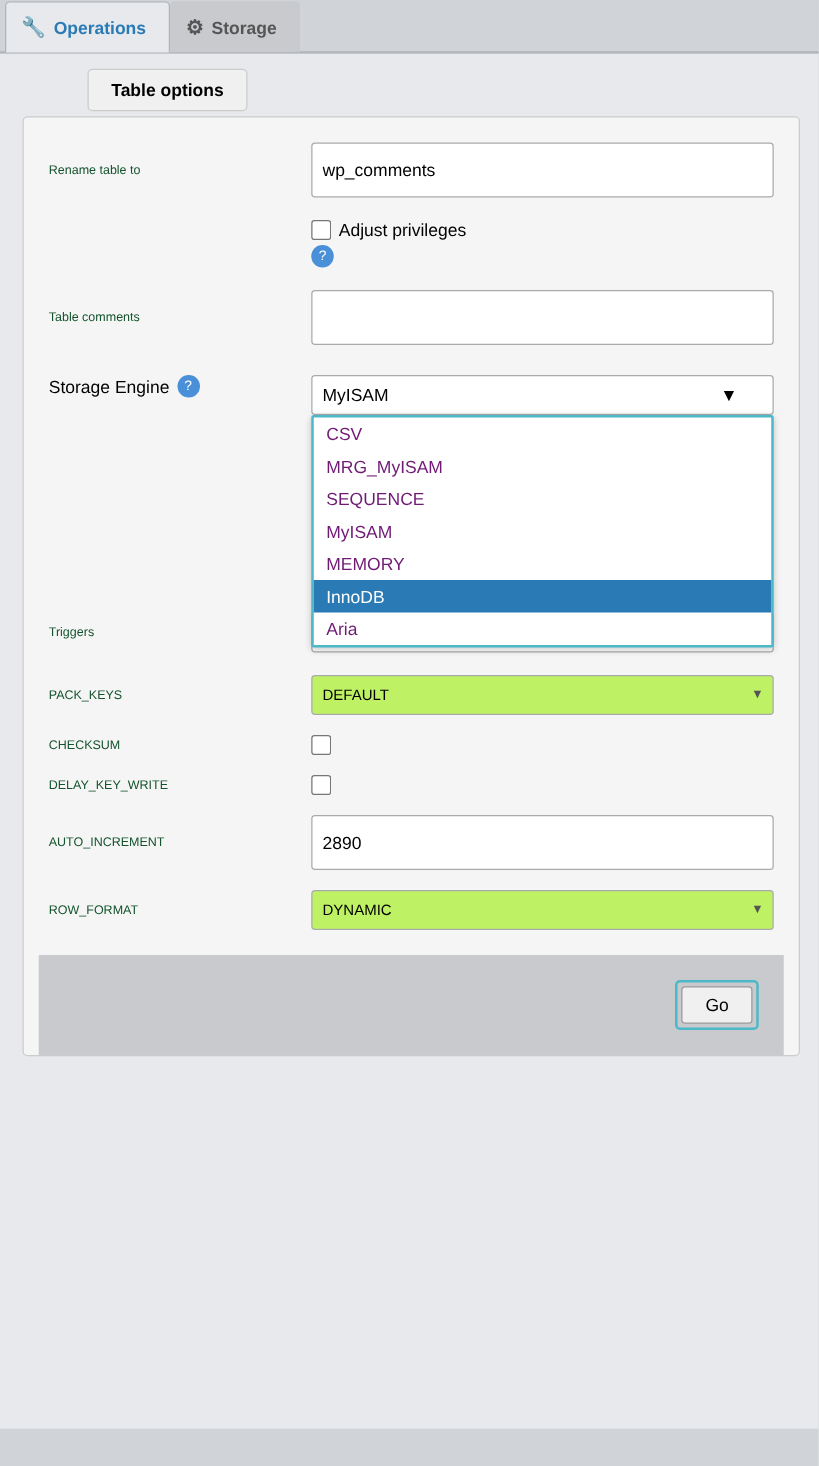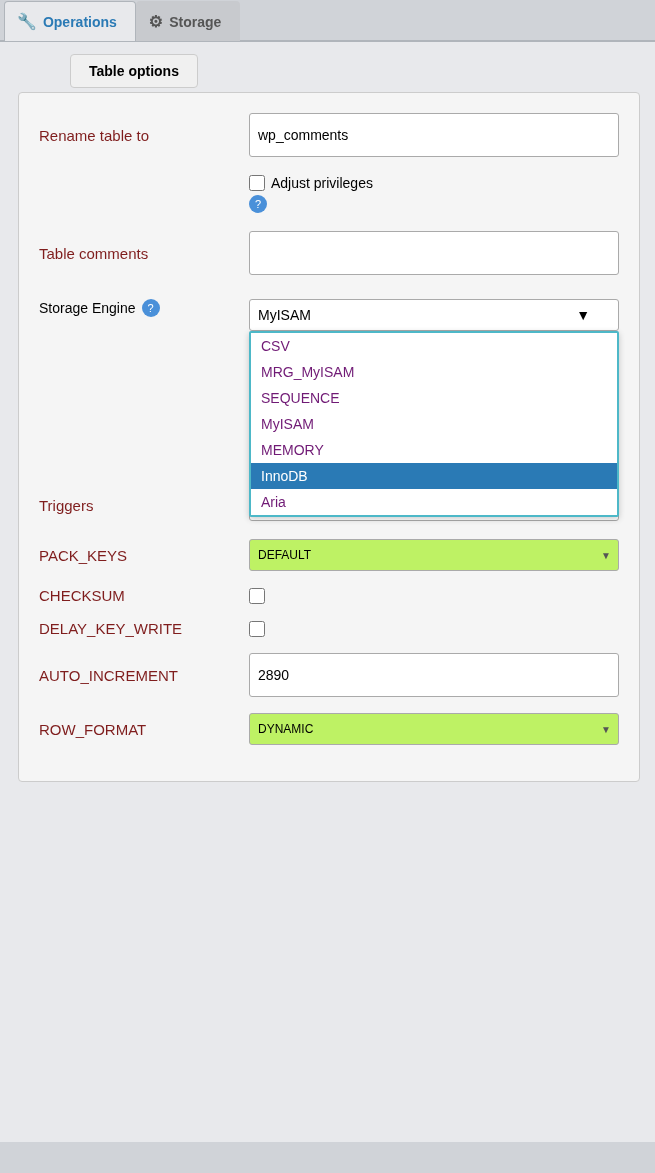--- a/index.html
+++ b/index.html
@@ -76,22 +76,22 @@
 
     .form-row {
       display: flex;
       align-items: center;
       margin-bottom: 18px;
       position: relative;
     }
 
     .form-label {
       width: 210px;
-      font-size: 15px;
-      color: #7f1d1d;
+      font-size: 10px;
+      color: #14532d;
       flex-shrink: 0;
     }
 
     .form-input {
       flex: 1;
       height: 44px;
       border: 1px solid #aaa;
       border-radius: 3px;
       padding: 4px 8px;
       font-size: 14px;
@@ -367,15 +367,20 @@
           <option selected="">DYNAMIC</option>
           <option>FIXED</option>
           <option>COMPRESSED</option>
           <option>REDUNDANT</option>
           <option>COMPACT</option>
         </select>
         <span class="select-arrow">▼</span>
       </div>
     </div>
 
+    <div class="go-button-area">
+      <div class="go-button-wrapper">
+        <button class="go-button">Go</button>
+      </div>
+    </div>
 
   </div>
 </div>
 
 </body></html>

